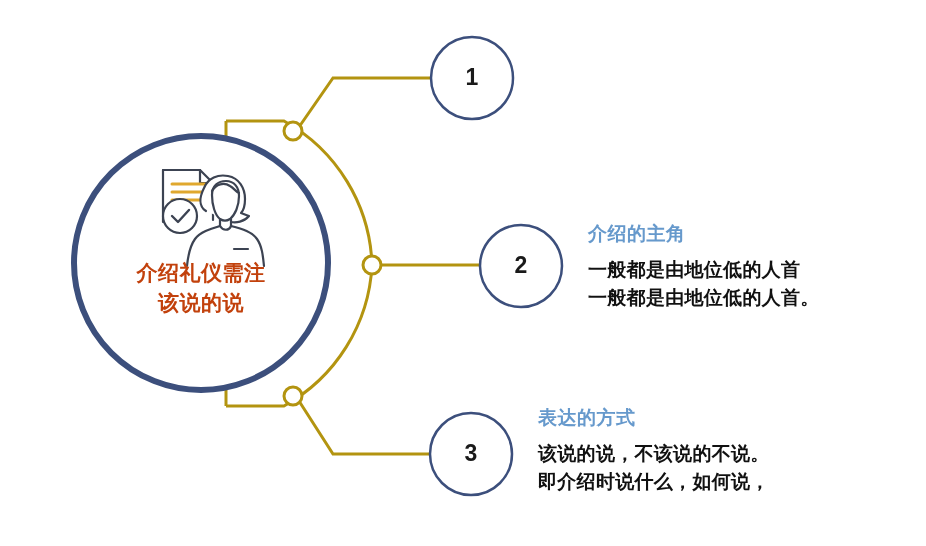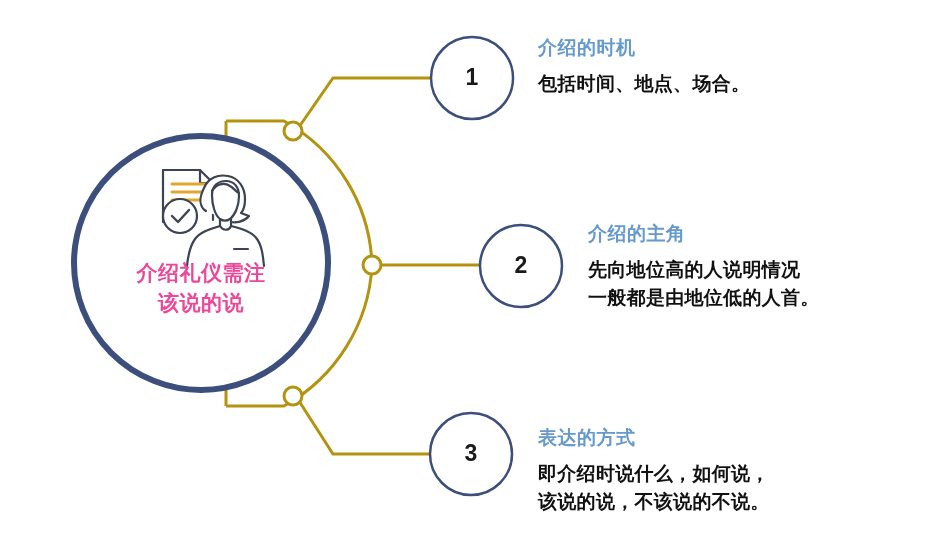--- a/index.html
+++ b/index.html
@@ -31,21 +31,21 @@
     height: 546px;
   }
 
   
   .hub-text {
     position: absolute;
     left: 101px;
     top: 258px;
     width: 200px;
     text-align: center;
-    color: #ec4899;
+    color: #c2410c;
     font-size: 21px;
     font-weight: bold;
     line-height: 30px;
     letter-spacing: 0.5px;
   }
 
   
   .node-num {
     position: absolute;
     width: 84px;
@@ -75,21 +75,21 @@
     color: #111111;
     font-size: 19px;
     font-weight: bold;
     line-height: 28px;
     margin: 0;
     letter-spacing: 0.3px;
   }
 
   #item-block-1 { left: 538px; top: 36px; width: 380px; }
   #item-block-2 { left: 588px; top: 222px; width: 330px; }
-  #item-block-3 { left: 538px; top: 426px; width: 380px; }
+  #item-block-3 { left: 538px; top: 406px; width: 380px; }
 </style>
 </head>
 <body>
 
 <div id="canvas">
 
   <svg class="diagram-svg" viewBox="0 0 926 546">
 
     <path d="M 226 121
              L 284 121
@@ -163,30 +163,26 @@
 
   <div class="hub-text">
     <div>介绍礼仪需注</div>
     <div>该说的说</div>
   </div>
 
   <div class="node-num" id="node-num-1">1</div>
   <div class="node-num" id="node-num-2">2</div>
   <div class="node-num" id="node-num-3">3</div>
 
-  <div class="item-block" id="item-block-1">
-    <p class="item-title">介绍的时机</p>
-    <p class="item-body">包括时间、地点、场合。</p>
-  </div>
 
   <div class="item-block" id="item-block-2">
     <p class="item-title">介绍的主角</p>
-    <p class="item-body">先向地位高的人说明情况</p>
+    <p class="item-body">一般都是由地位低的人首</p>
     <p class="item-body">一般都是由地位低的人首。</p>
   </div>
 
   <div class="item-block" id="item-block-3">
     <p class="item-title">表达的方式</p>
+    <p class="item-body">该说的说，不该说的不说。</p>
     <p class="item-body">即介绍时说什么，如何说，</p>
-    <p class="item-body">该说的说，不该说的不说。</p>
   </div>
 
 </div>
 
 </body></html>

